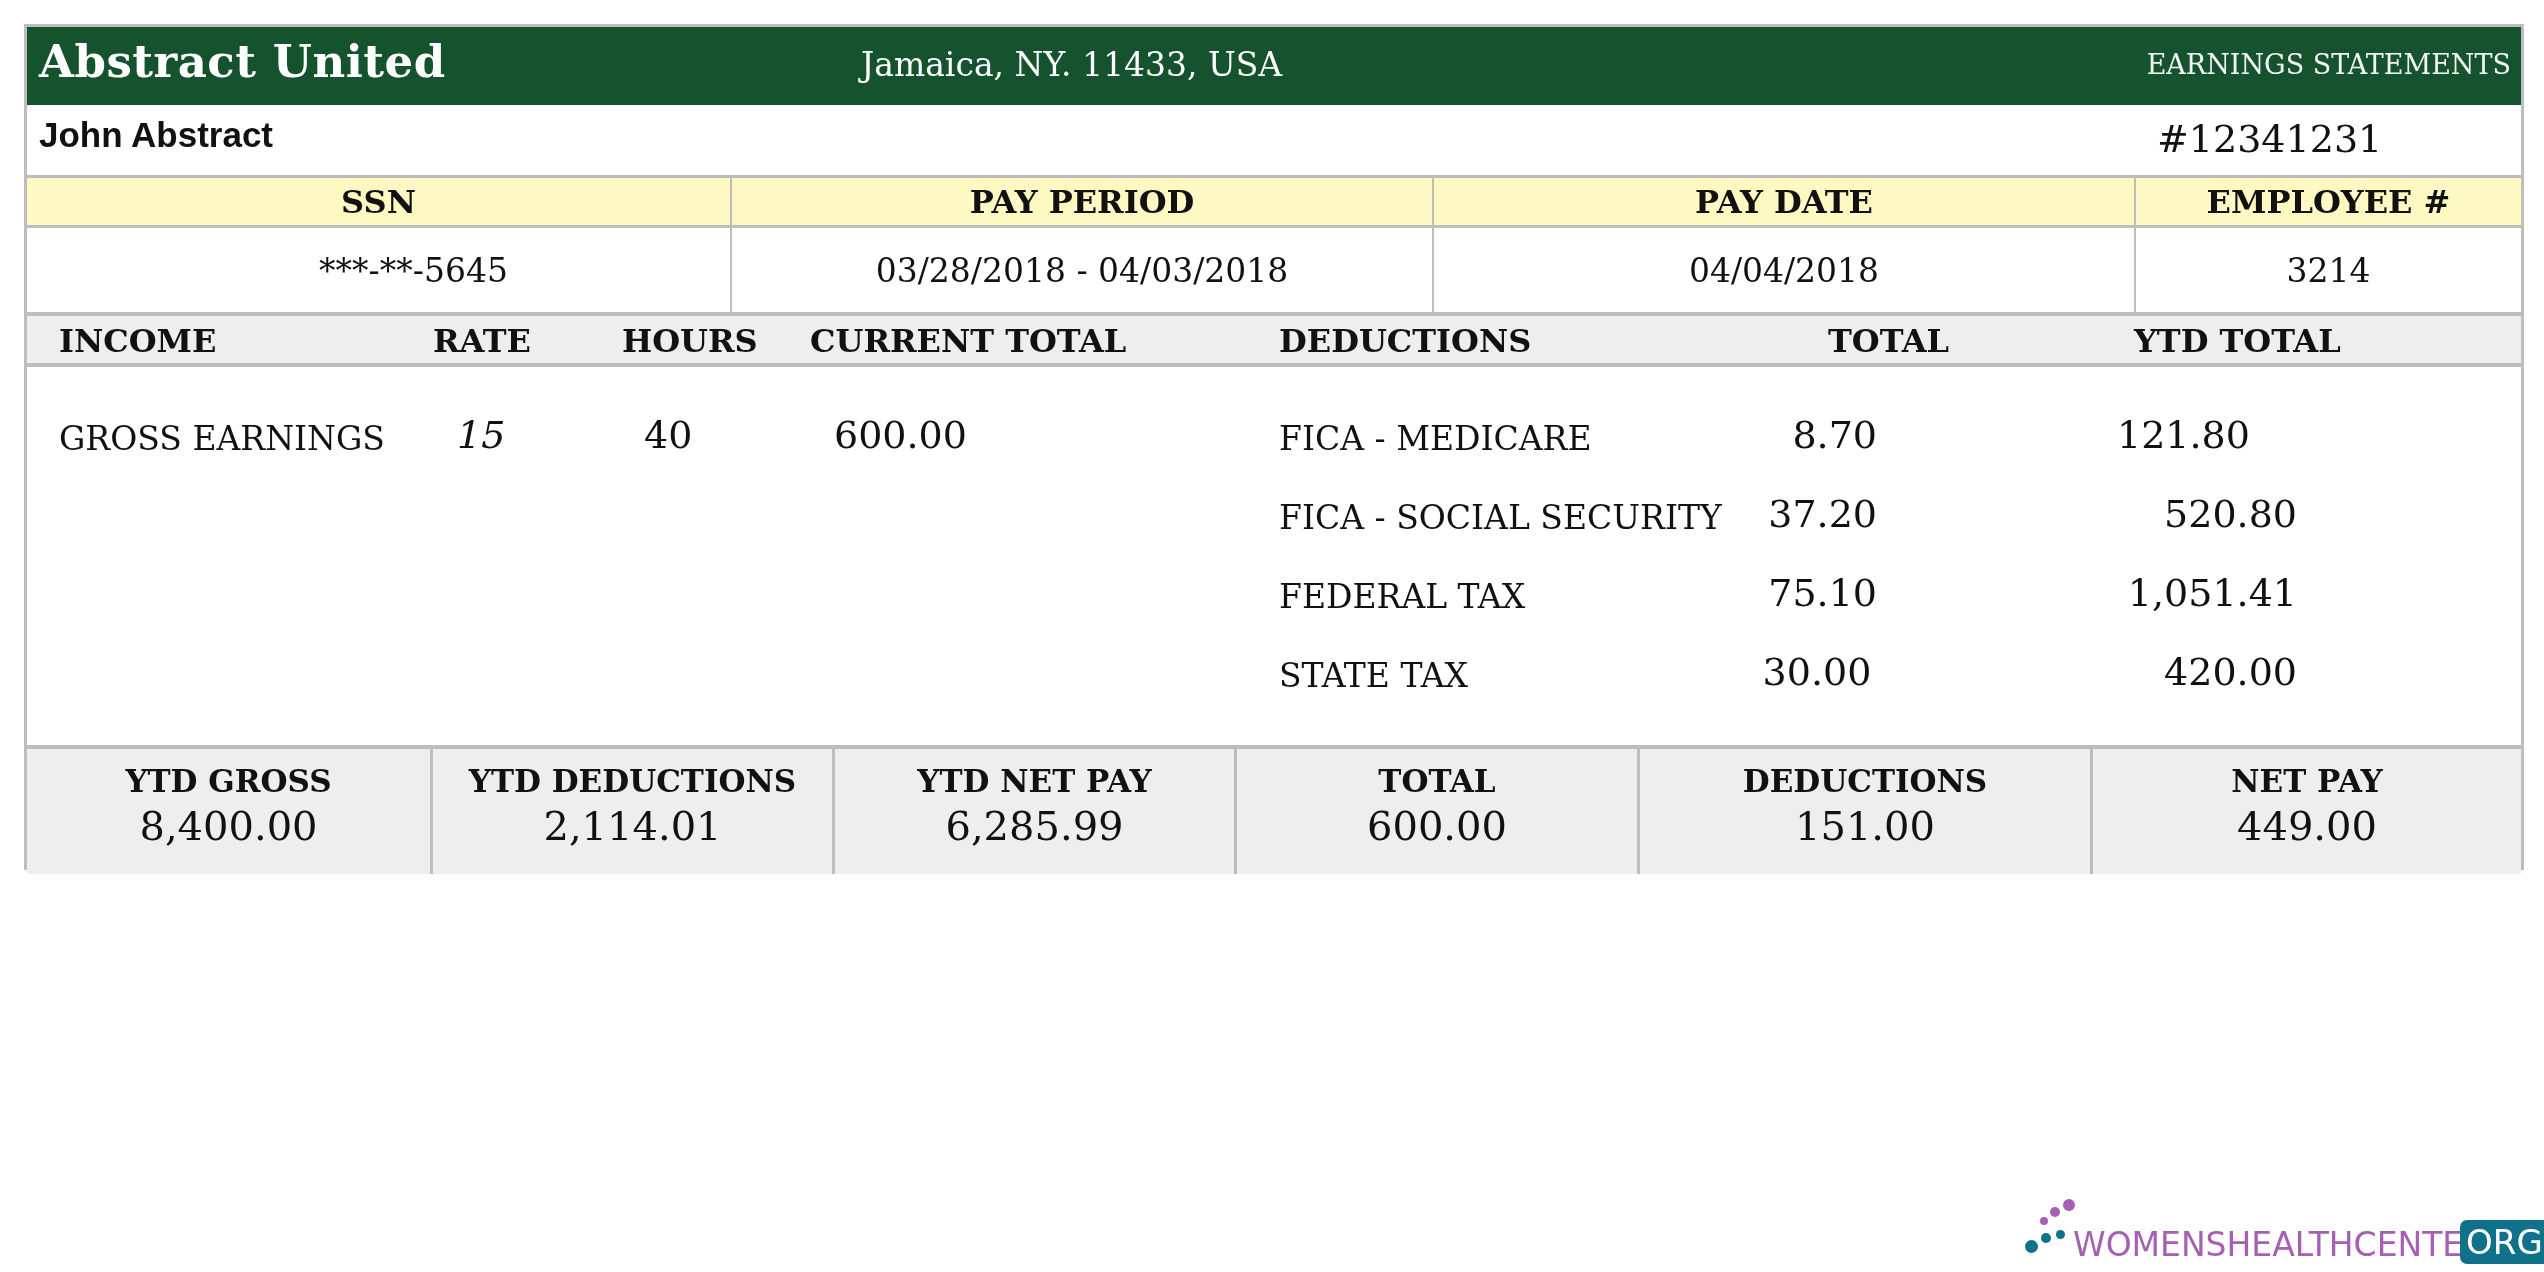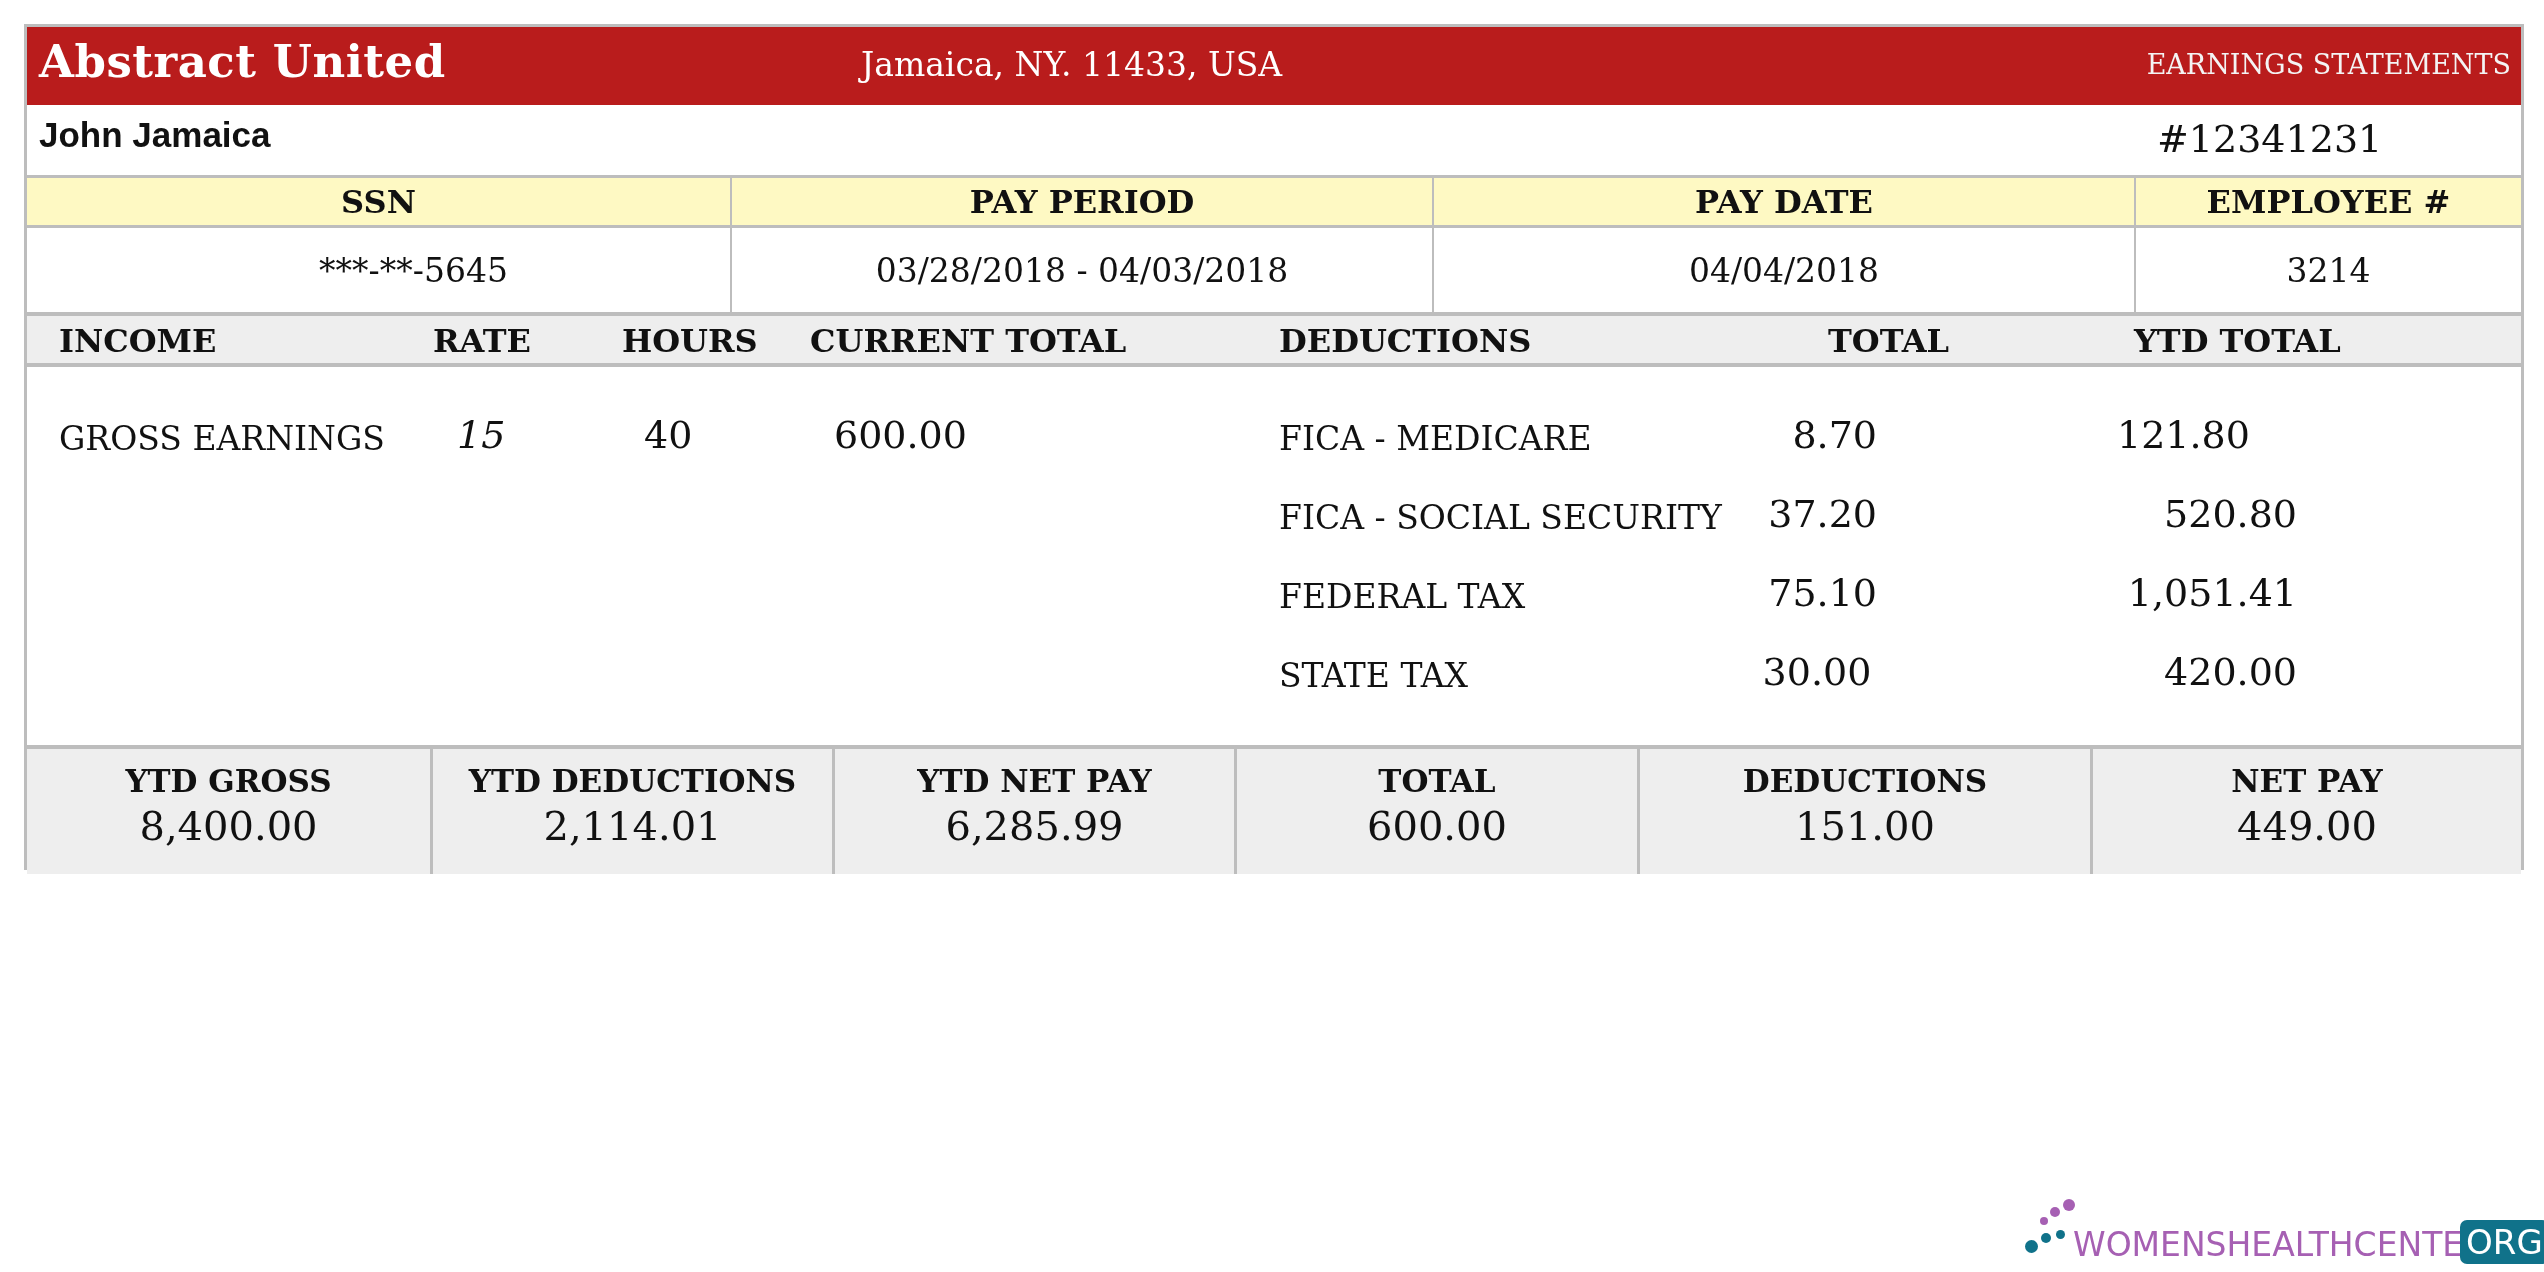--- a/index.html
+++ b/index.html
@@ -2,21 +2,21 @@
 <html><head>
   <meta charset="utf-8">
   <style>
     html, body { margin: 0; padding: 0; background: #ffffff; }
     body { width: 2544px; height: 1272px; position: relative; overflow: hidden;
            font-family: "DejaVu Serif", "Liberation Serif", serif; color: #111; }
     .stub { position: absolute; left: 24px; top: 24px; width: 2500px; height: 846px;
             border: 3px solid #bdbdbd; box-sizing: border-box; }
     .abs { position: absolute; }
     .band { position: absolute; left: 0; right: 0; }
-    .hdr { top: 0; height: 78px; background: #b91c1c; }
+    .hdr { top: 0; height: 78px; background: #14532d; }
     .company { left: 12px; top: 8px; font-size: 45px; font-weight: bold; color: #ffffff; letter-spacing: 0.5px; }
     .address { left: 834px; top: 18px; font-size: 33px; color: #ffffff; }
     .doc-title { right: 10px; top: 22px; font-size: 27px; color: #f4f4f4; }
     .name-row { top: 78px; height: 70px; background: #fff; border-bottom: 3px solid #bdbdbd; }
     .emp-name { left: 12px; top: 10px; font-family: "Liberation Sans", "DejaVu Sans", sans-serif;
                 font-size: 35px; font-weight: bold; color: #111; }
     .stmt-num { left: 2130px; top: 12px; font-size: 38px; color: #111; }
 
     .info-head { top: 151px; height: 47px; background: #fef9c3; border-bottom: 3px solid #bdbdbd; }
     .info-vals { top: 201px; height: 84px; background: #ffffff; border-bottom: 4px solid #bdbdbd; }
@@ -51,21 +51,21 @@
 
 <div class="stub">
 
   <div class="band hdr">
     <span class="abs company">Abstract United</span>
     <span class="abs address">Jamaica, NY. 11433, USA</span>
     <span class="abs doc-title">EARNINGS STATEMENTS</span>
   </div>
 
   <div class="band name-row">
-    <span class="abs emp-name">John Jamaica</span>
+    <span class="abs emp-name">John Abstract</span>
     <span class="abs stmt-num">#12341231</span>
   </div>
 
   <div class="band info-head">
     <div class="cell" style="left:0;width:703px;">SSN</div>
     <div class="cell div" style="left:703px;width:702px;">PAY PERIOD</div>
     <div class="cell div" style="left:1405px;width:702px;">PAY DATE</div>
     <div class="cell div" style="left:2107px;width:387px;">EMPLOYEE #</div>
   </div>
 

